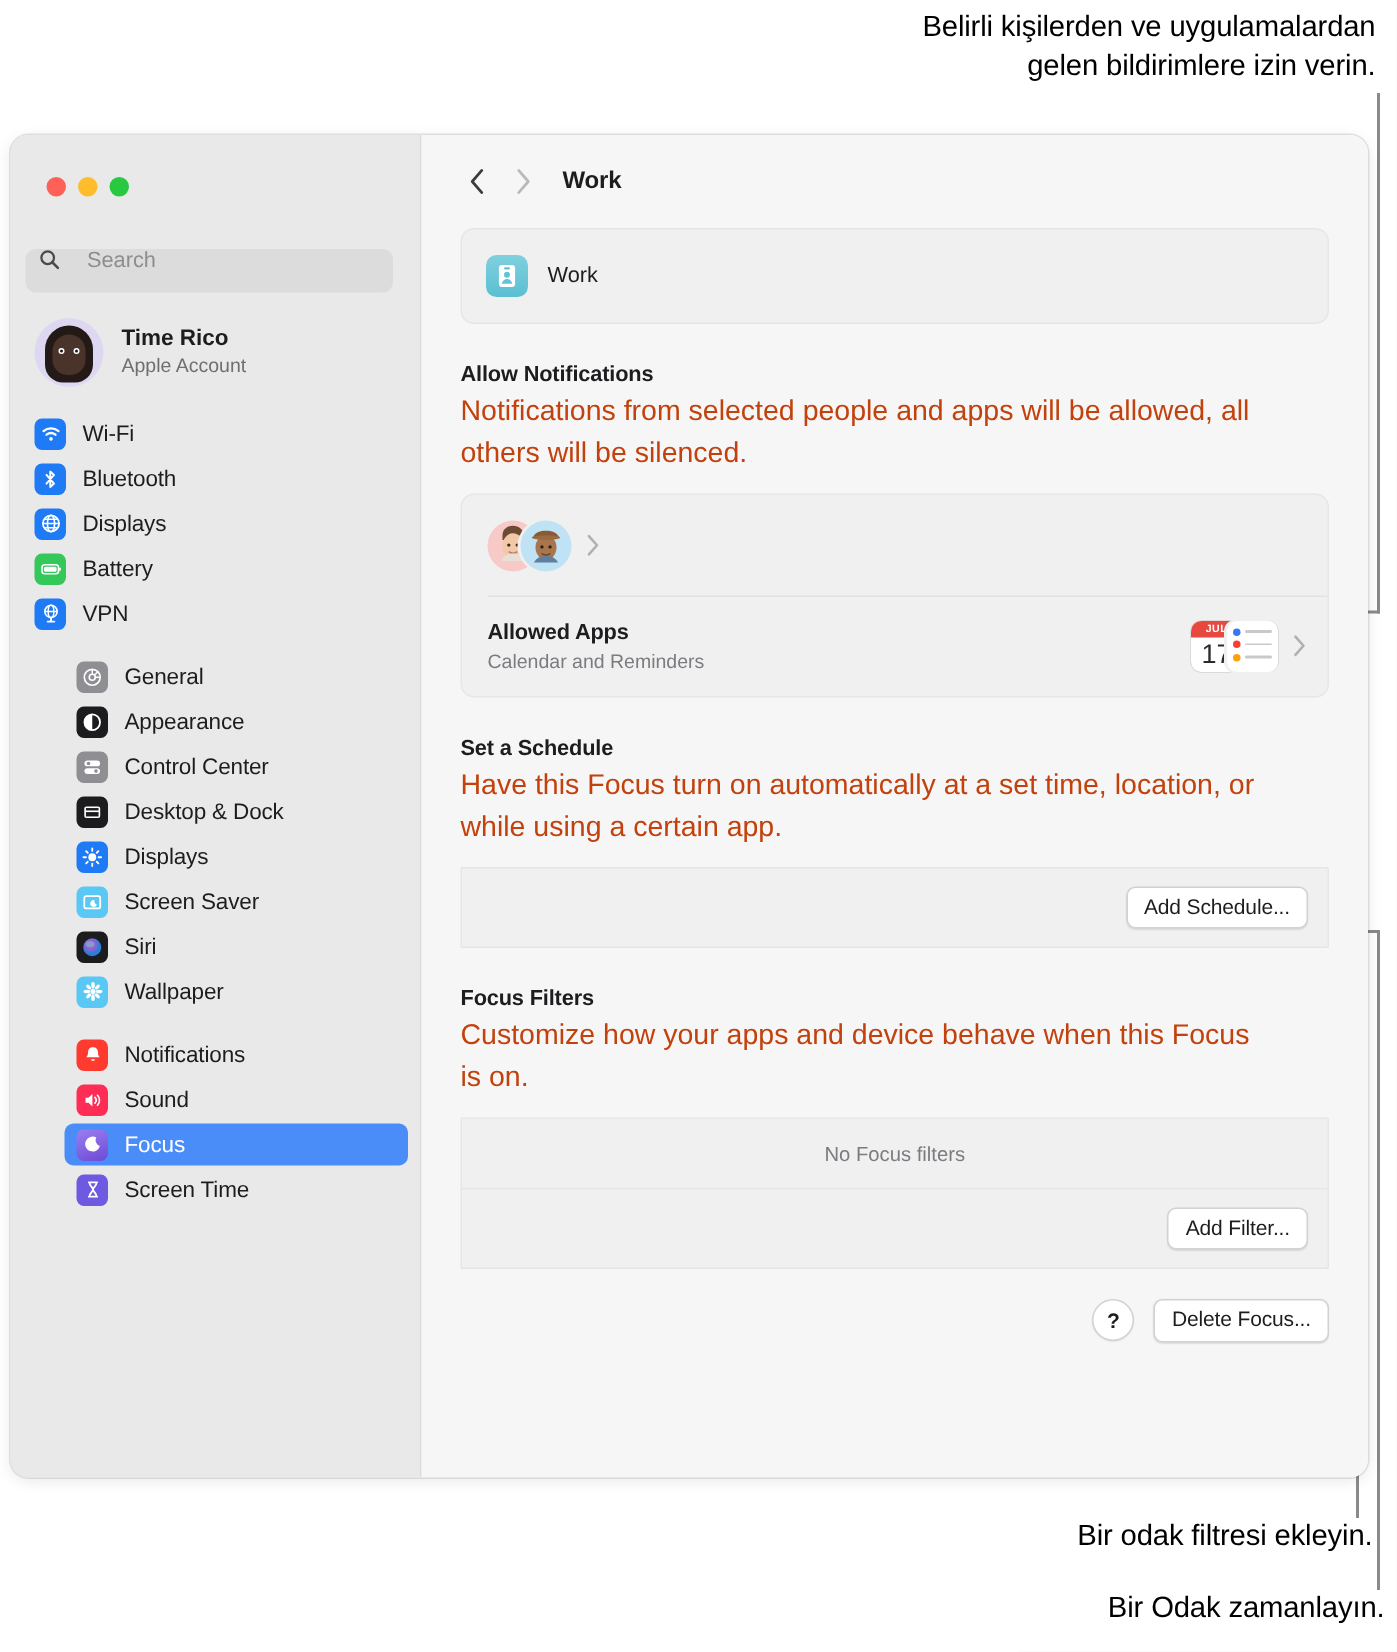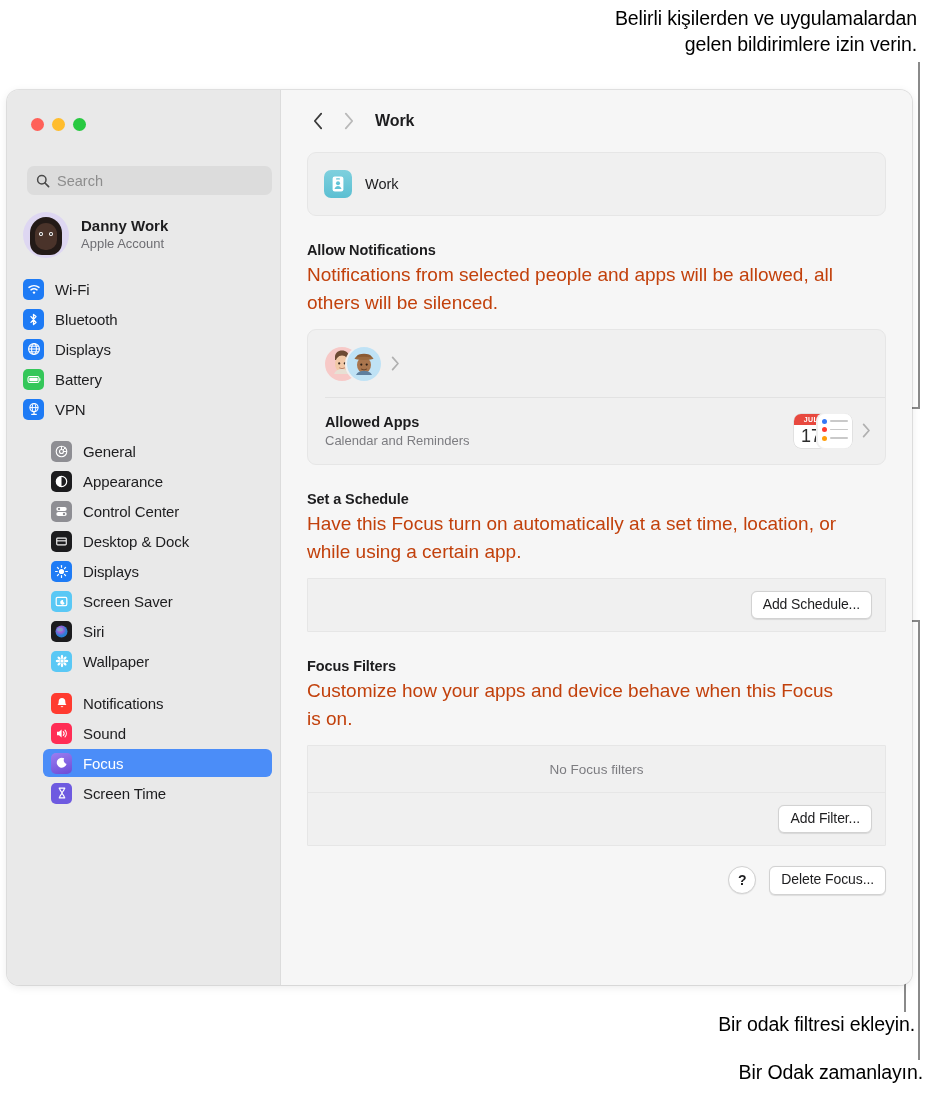--- a/index.html
+++ b/index.html
@@ -52,27 +52,27 @@
   .traffic{
     position:absolute; left:24px; top:28px;
     display:flex; gap:8px;
   }
   .tl{ width:13px;height:13px;border-radius:50%; }
   .tl.red{ background:#ff6159; }
   .tl.yellow{ background:#ffbd2e; }
   .tl.green{ background:#28c941; }
 
   .search{
-    position:absolute; left:20px; top:76px;
+    position:absolute; left:10px; top:76px;
     width:227px; height:29px;
     background:#dcdcdc;
     border-radius:7px;
-    display:flex; align-items:center;
+    display:flex; 
     padding:0 9px;
-    gap:7px;
+    gap:18px;
   }
   .search .mag{ width:14px;height:14px; flex:0 0 14px; }
   .search .ph{
     font-size:14.5px;color:#8d8d8d;
   }
 
   .account{
     position:absolute; left:16px; top:122px;
     display:flex; align-items:center; gap:12px;
   }
@@ -287,21 +287,21 @@
     <div class="account">
       <div class="avatar">
         <div class="hair"></div>
           <div class="face"></div>
         <div class="eye l"></div>
           <div class="eye r"></div>
         <div class="pup l"></div>
           <div class="pup r"></div>
       </div>
       <div>
-        <div class="acct-name">Danny Work</div>
+        <div class="acct-name">Time Rico</div>
         <div class="acct-sub">Apple Account</div>
       </div>
     </div>
 
     <div class="nav">
 
       <div class="navgroup">
         <div class="navitem">
           <span class="ic" style="background:#1e7bf5">
             <svg width="14" height="14" viewBox="0 0 14 14">

